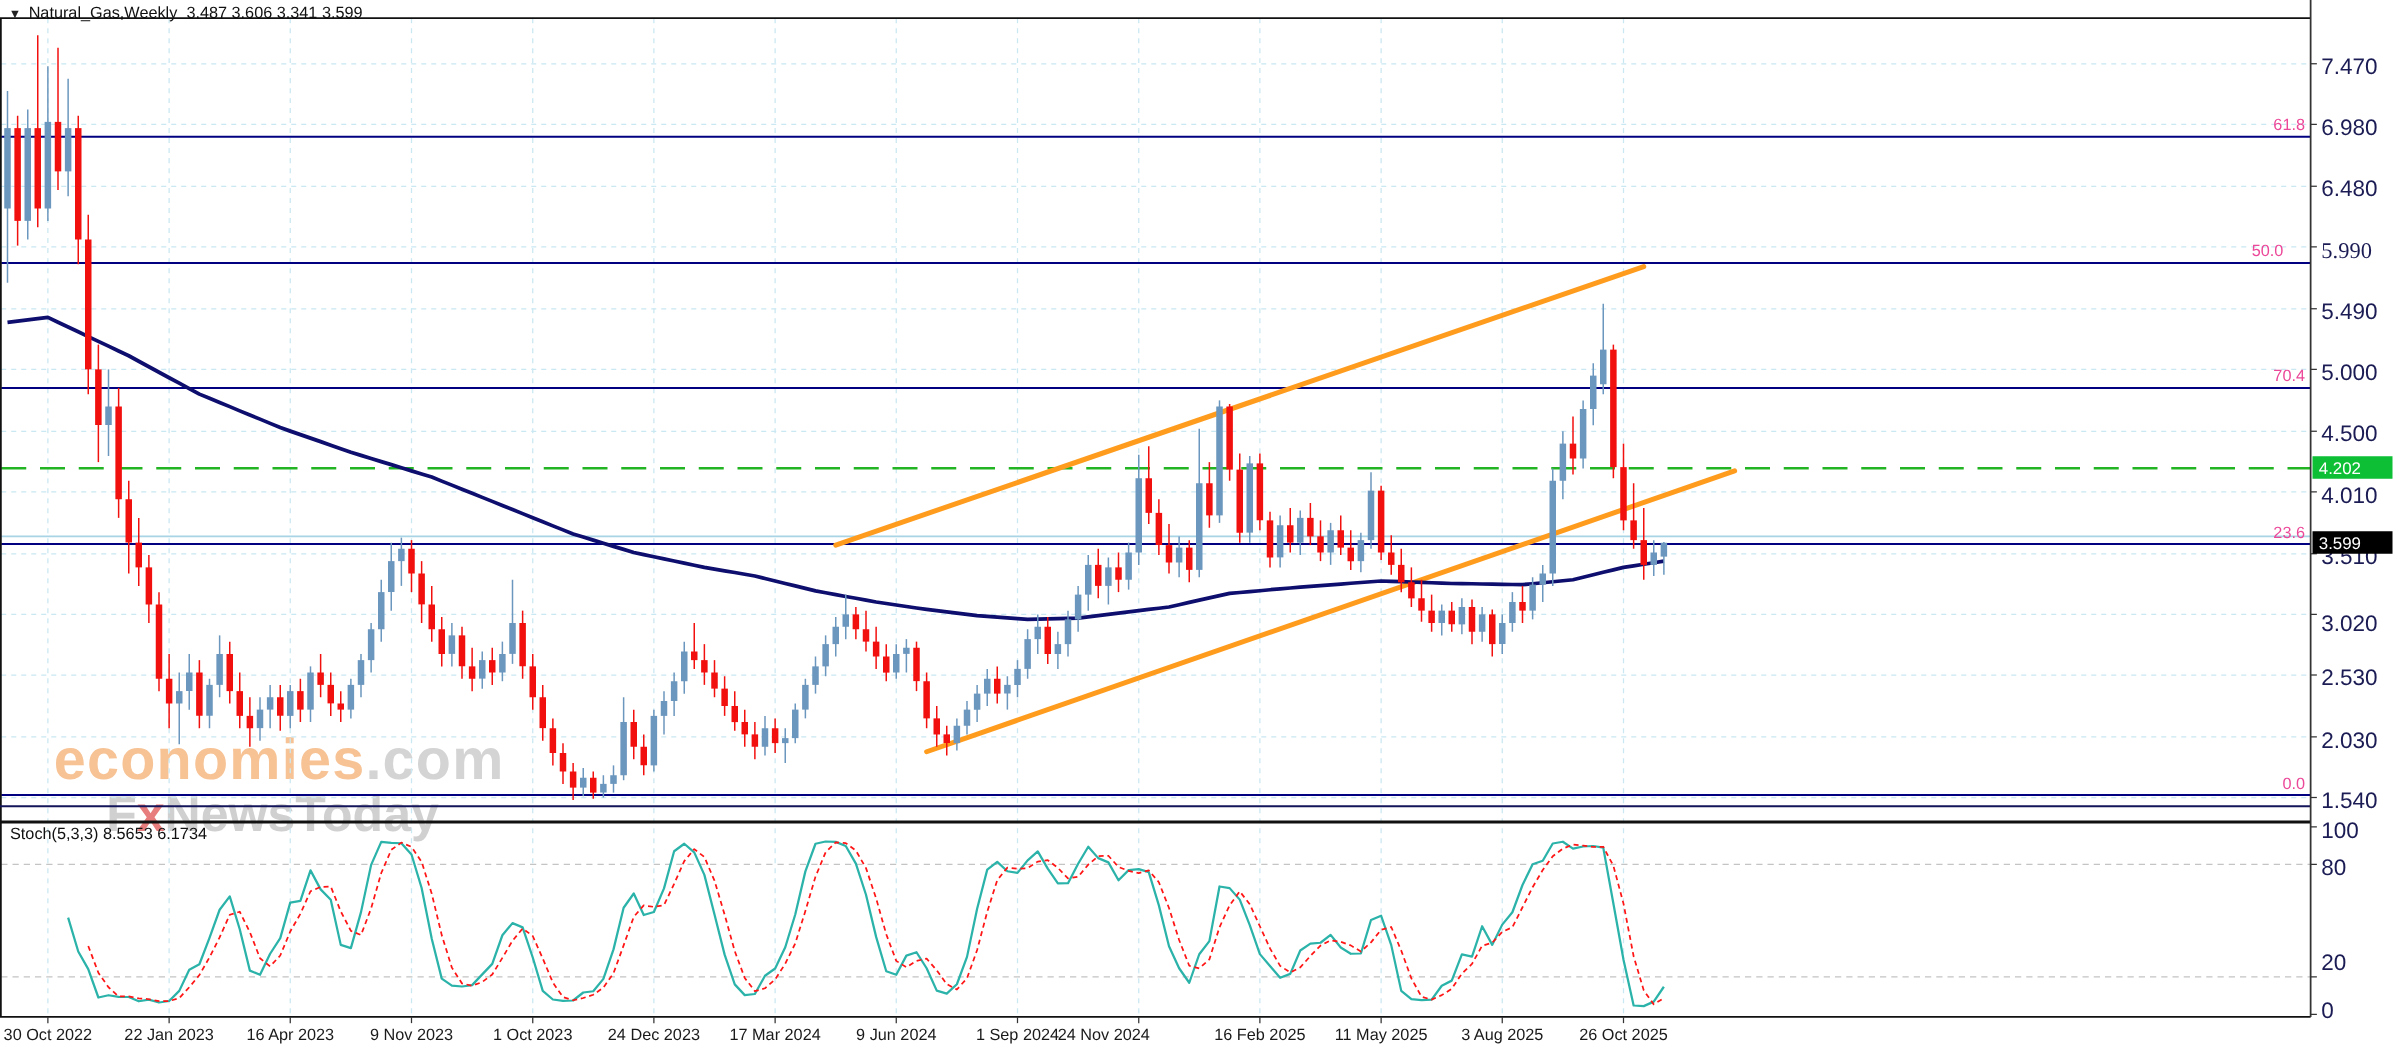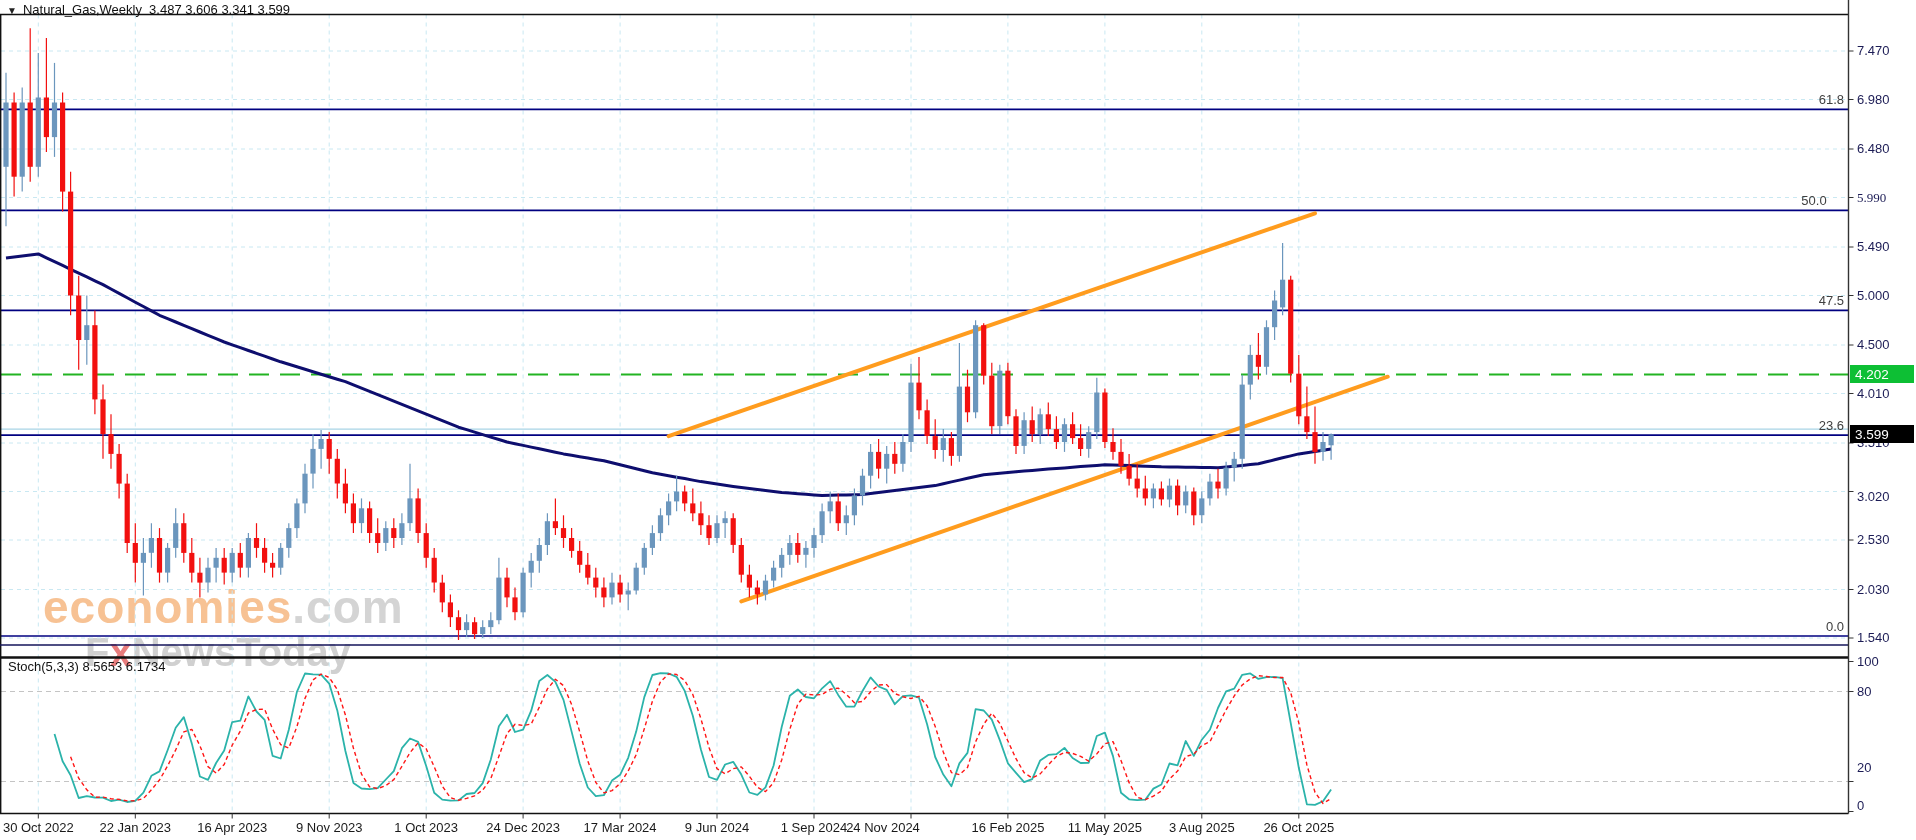--- a/index.html
+++ b/index.html
@@ -8,23 +8,23 @@
   #chart-svg{position:absolute;left:0;top:0;z-index:3;}
   #symbol-line{position:absolute;left:7px;top:2px;z-index:6;font-size:13px;color:#111;white-space:pre;}
   #symbol-line .tri{font-size:10px;color:#222;margin-right:6px;}
   #stoch-label{position:absolute;left:8px;top:659px;z-index:6;font-size:13px;color:#111;}
   #wm{position:absolute;left:43px;top:584px;z-index:1;line-height:1.0;user-select:none;}
   #wm .l1{font-size:46px;font-weight:bold;letter-spacing:1px;}
   #wm .l1 .p1{color:#f7c294;}
   #wm .l1 .p2{color:#d4d4d4;}
   #wm .l2{font-size:40px;font-weight:bold;color:#d0d0d0;margin-top:2px;margin-left:42px;}
   #wm .l2 .x{color:#e87d7d;}
-  .axlbl{position:absolute;z-index:5;font-size:13px;color:#1c1c55;}
+  .axlbl{position:absolute;z-index:5;font-size:18px;color:#1c1c55;}
   .datelbl{position:absolute;z-index:5;font-size:13px;color:#1a1a1a;transform:translateX(-50%);top:820px;}
-  .fiblbl{position:absolute;z-index:5;font-size:13px;color:#404040;text-align:right;width:60px;}
+  .fiblbl{position:absolute;z-index:5;font-size:13px;color:#ec4899;text-align:right;width:60px;}
   .badge{position:absolute;z-index:7;left:1850px;width:64px;height:18px;font-size:13.5px;
          color:#fff;display:flex;align-items:center;padding-left:5px;box-sizing:border-box;}
 </style>
 </head>
 <body>
 
 <div id="window">
 
   <div id="wm">
     <div class="l1"><span class="p1">economies</span><span class="p2">.com</span></div>
@@ -487,21 +487,21 @@
       <div class="datelbl" style="left: 814px;">1 Sep 2024</div>
       <div class="datelbl" style="left: 883px;">24 Nov 2024</div>
       <div class="datelbl" style="left: 1007.92px;">16 Feb 2025</div>
       <div class="datelbl" style="left: 1104.88px;">11 May 2025</div>
       <div class="datelbl" style="left: 1201.84px;">3 Aug 2025</div>
       <div class="datelbl" style="left: 1298.8px;">26 Oct 2025</div>
     </div>
   <div id="fib-labels">
       <div class="fiblbl" style="left: 1784px; top: 92.4041px;">61.8</div>
       <div class="fiblbl" style="left: 1784px; top: 193.374px; text-align: center;">50.0</div>
-      <div class="fiblbl" style="left: 1784px; top: 293.354px;">47.5</div>
+      <div class="fiblbl" style="left: 1784px; top: 293.354px;">70.4</div>
       <div class="fiblbl" style="left: 1784px; top: 418.081px;">23.6</div>
       <div class="fiblbl" style="left: 1784px; top: 619.031px;">0.0</div>
     </div>
 
   <div class="badge" id="badge-alert" style="background: rgb(13, 191, 52); top: 365.499px;">4.202</div>
   <div class="badge" id="badge-last" style="background: rgb(0, 0, 0); top: 425.19px;">3.599</div>
 
 </div>
 
 </body></html>

